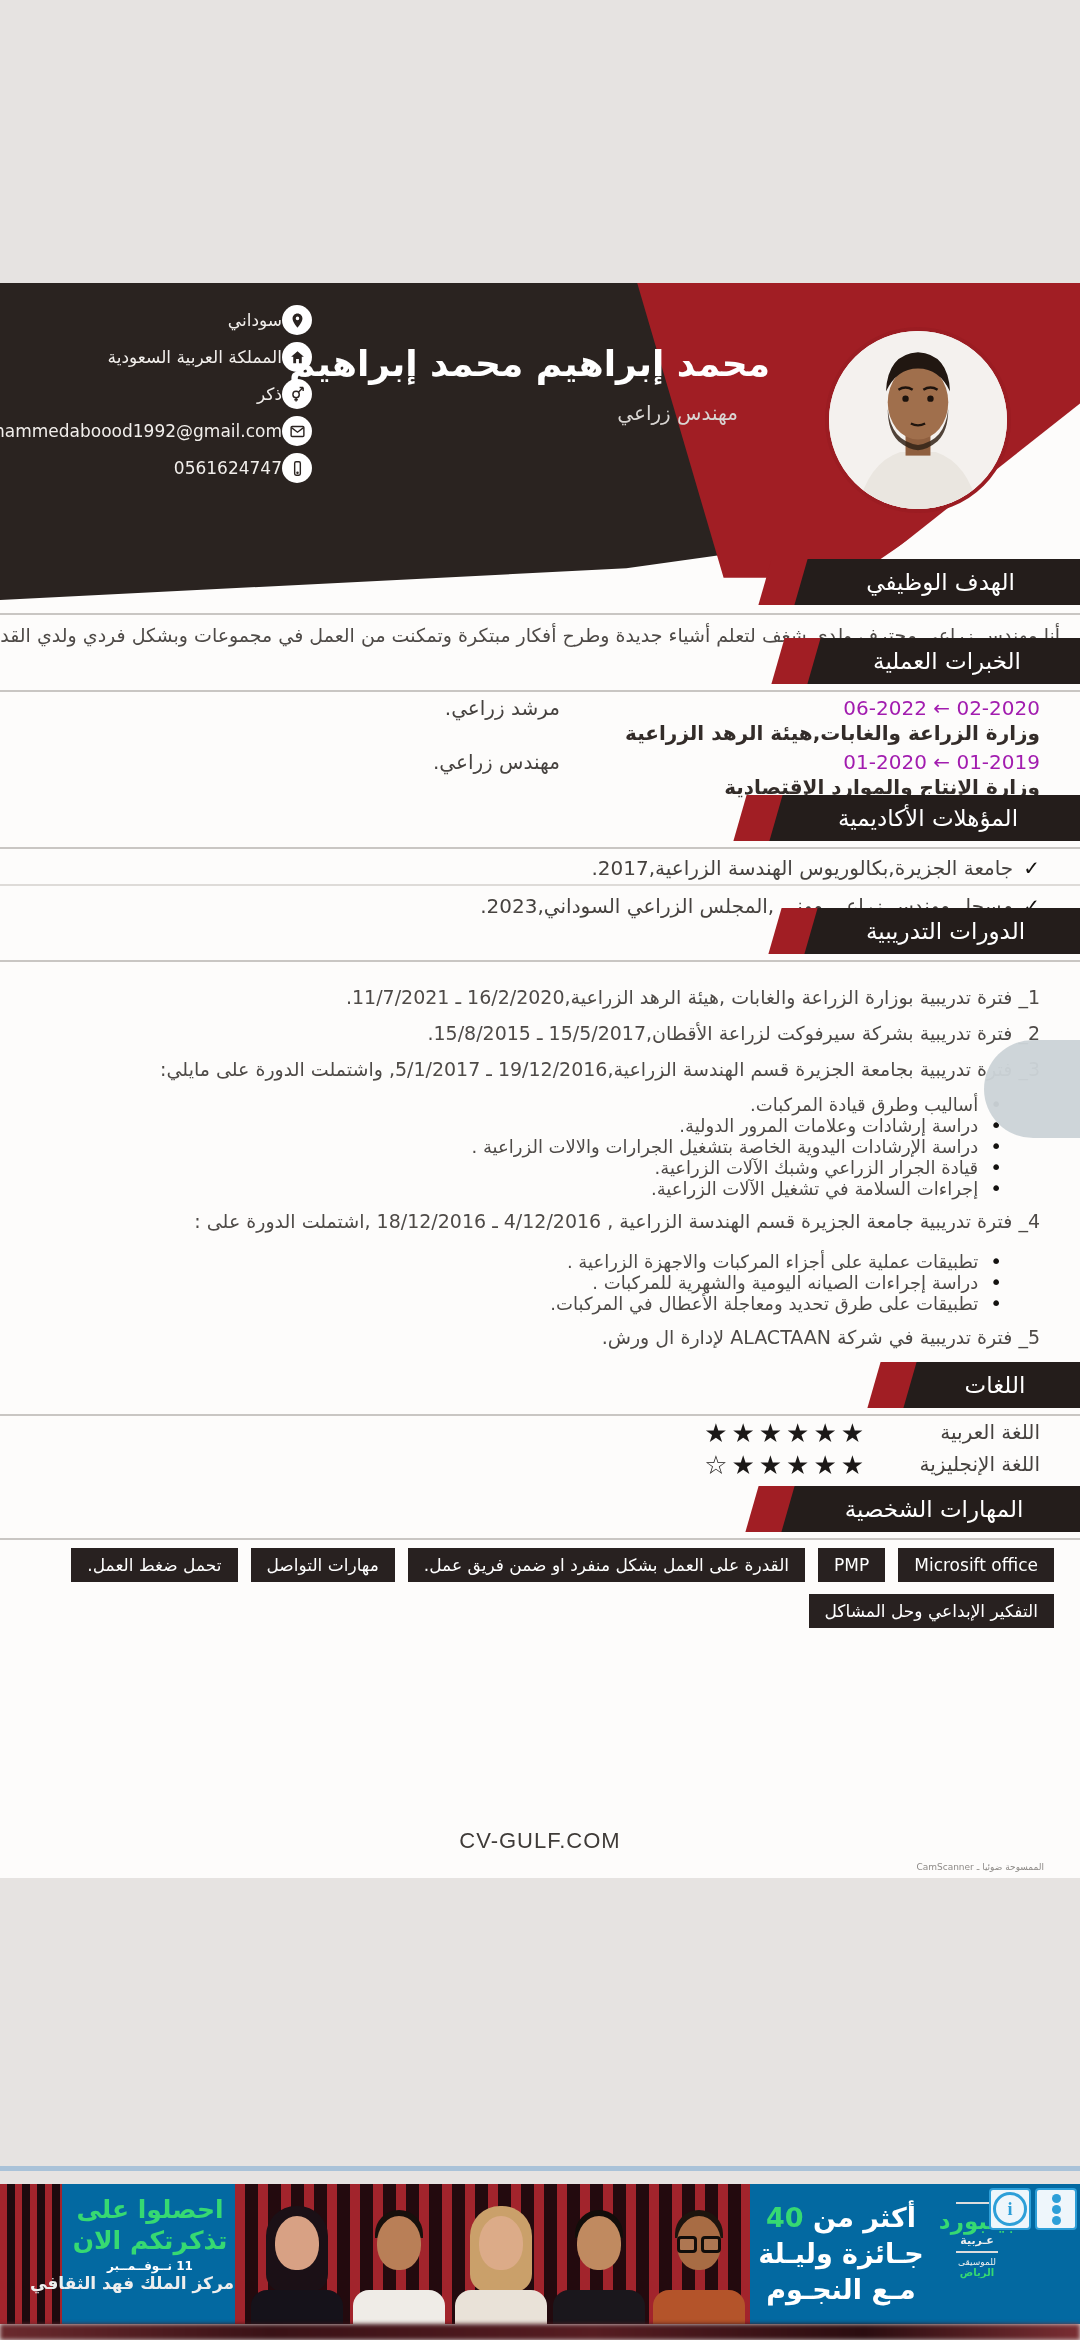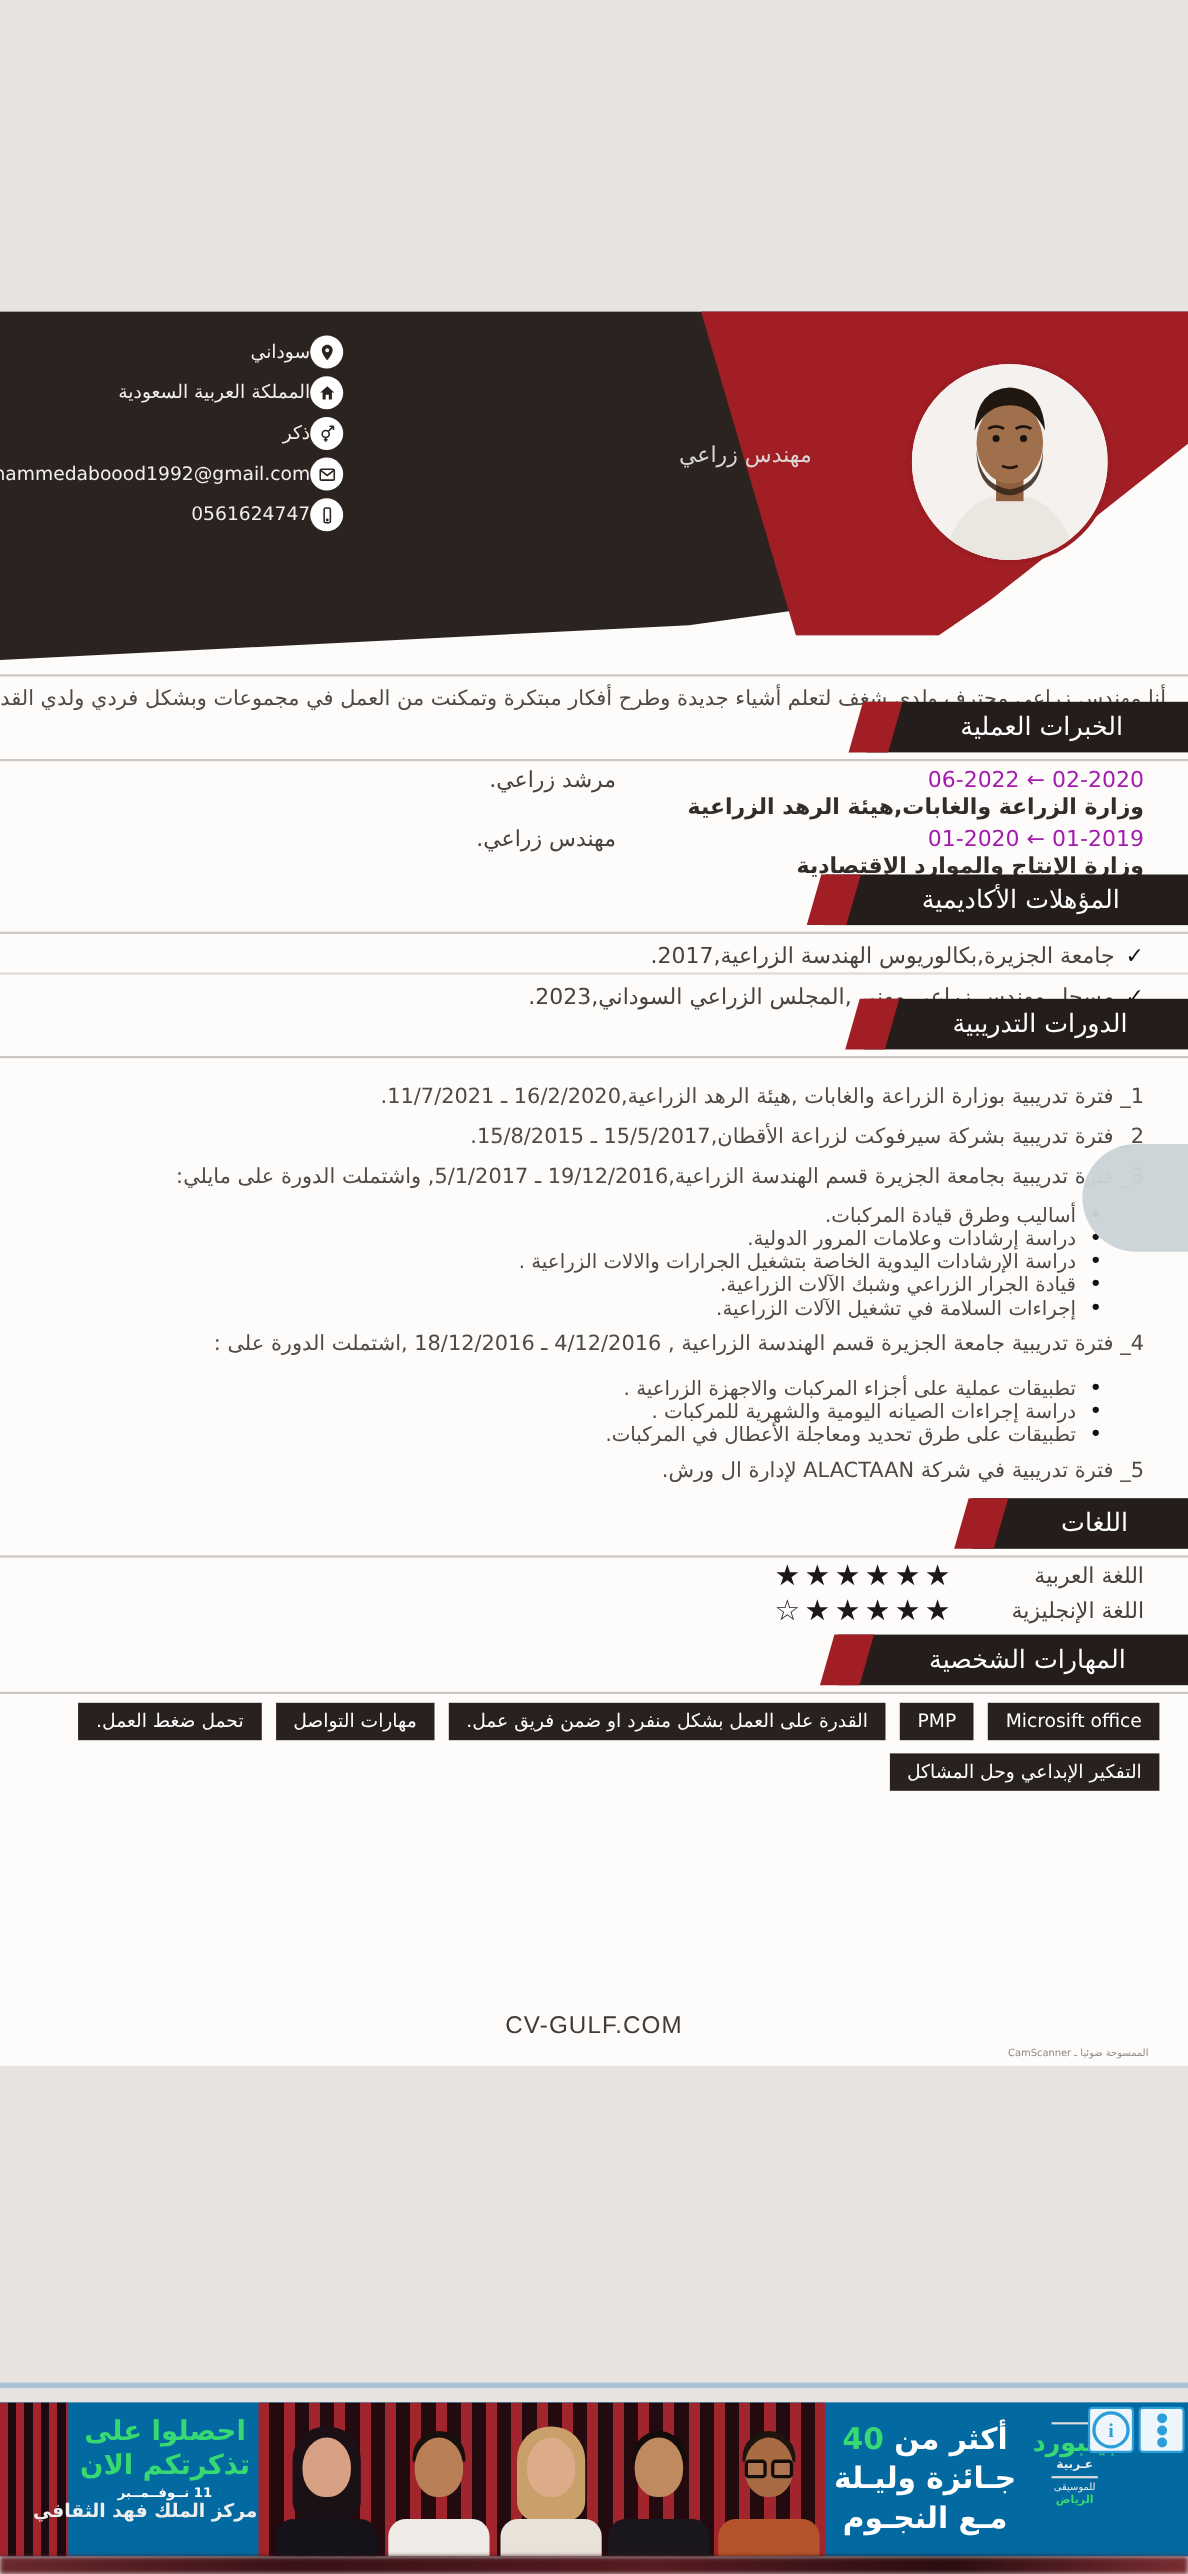--- a/index.html
+++ b/index.html
@@ -136,39 +136,44 @@
           <span class="contact-text">0561624747</span>
           <span class="contact-icon">
             <svg viewBox="0 0 24 24" fill="none" stroke="#2a2320" stroke-width="2">
               <rect x="8" y="2.5" width="8" height="19" rx="2"></rect>
               <circle cx="12" cy="18" r="0.8" fill="#2a2320"></circle>
             </svg>
           </span>
         </div>
       </div>
 
+    <div class="cv-name">محمد إبراهيم محمد إبراهيم</div>
     <div class="cv-title">مهندس زراعي</div>
 
     <div class="photo">
       <svg viewBox="0 0 100 100" width="100%" height="100%">
         <rect width="100" height="100" fill="#f4f1ee"></rect>
         <path d="M16 100 Q22 74 40 68 L60 68 Q78 74 84 100 Z" fill="#eae6e0"></path>
         <rect x="43" y="56" width="14" height="14" fill="#8f5f3f"></rect>
         <ellipse cx="50" cy="40" rx="17" ry="21" fill="#a06f4c"></ellipse>
         <path d="M32 34 Q33 13 50 12 Q67 13 68 34 Q62 21 50 21 Q38 21 32 34 Z" fill="#211711"></path>
         <path d="M33 44 Q35 62 50 64 Q65 62 67 44 Q67 56 61 62 Q55 67 50 67 Q45 67 39 62 Q33 56 33 44 Z" fill="#33231731" opacity="0.85" style="fill:#332317"></path>
         <circle cx="43" cy="38" r="1.8" fill="#1d130d"></circle>
         <circle cx="57" cy="38" r="1.8" fill="#1d130d"></circle>
         <path d="M39 33 q4 -2.5 8 0" stroke="#1d130d" stroke-width="1.4" fill="none"></path>
         <path d="M53 33 q4 -2.5 8 0" stroke="#1d130d" stroke-width="1.4" fill="none"></path>
         <path d="M46 52 q4 2 8 0" stroke="#20150e" stroke-width="1.3" fill="none"></path>
       </svg>
     </div>
   </div>
 
+  <div class="sec-bar" style="top:559px;width:305px;">
+    <div class="sec-accent"></div>
+    <div class="sec-label">الهدف الوظيفي</div>
+  </div>
   <div class="divider" style="top:613px;"></div>
   <div class="body-line" style="top:624px;">أنا مهندس زراعي محترف ولدي شغف لتعلم أشياء جديدة وطرح أفكار مبتكرة وتمكنت من العمل في مجموعات وبشكل فردي ولدي القدرة على العمل تحت الضغط.</div>
 
   <div class="sec-bar" style="top:638px;width:292px;">
     <div class="sec-accent"></div>
     <div class="sec-label">الخبرات العملية</div>
   </div>
   <div class="divider" style="top:690px;"></div>
   <div id="experience-list">
       <div class="exp-dates" style="top: 696px;">02-2020 ← 06-2022</div>

